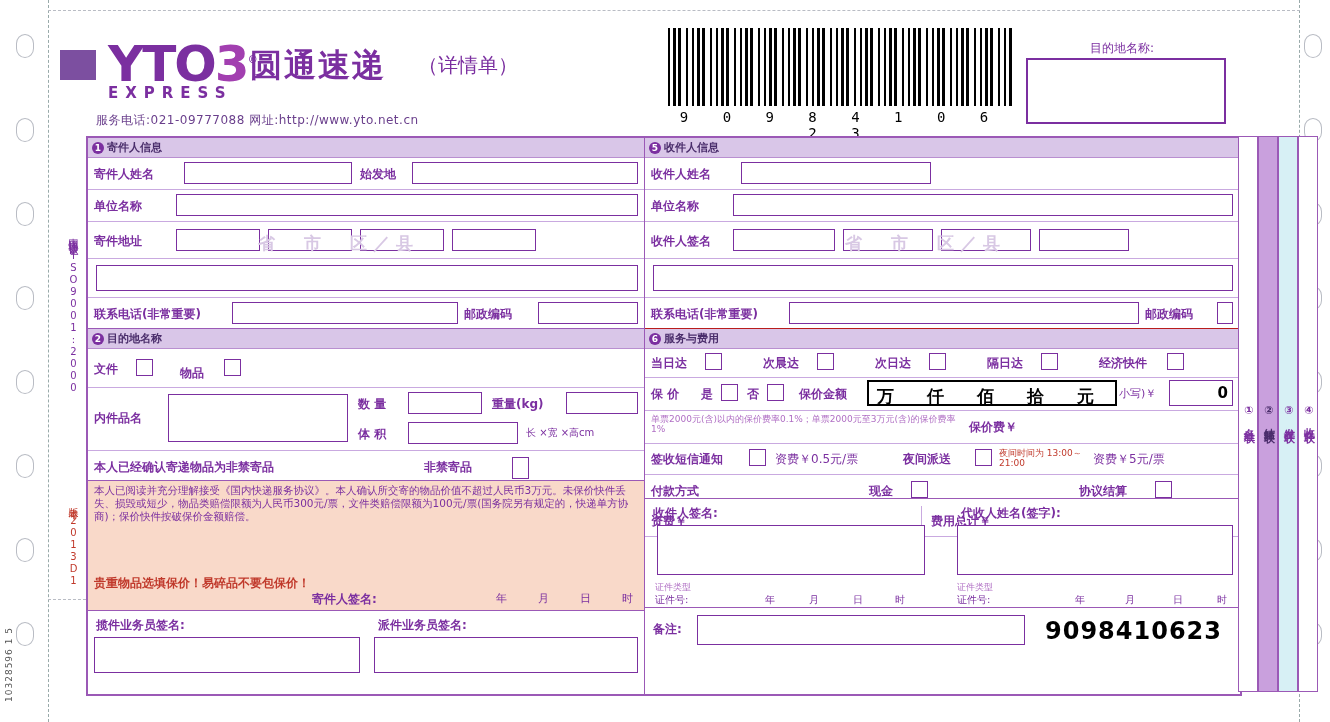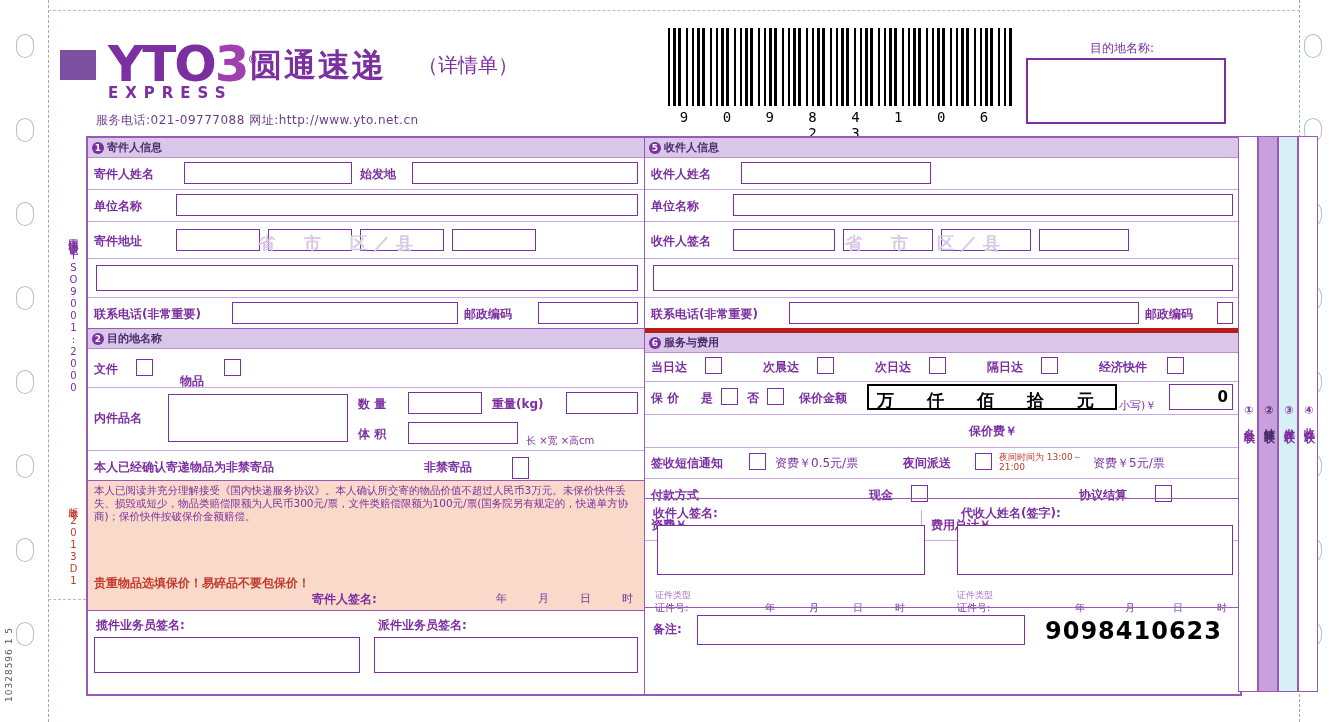--- a/index.html
+++ b/index.html
@@ -47,39 +47,39 @@
   .col-right{position:absolute;left:556px;top:0;width:596px;height:100%;}
 
   .band{background:#d9c6e8;color:#4a2d6b;font-size:11px;font-weight:bold;padding:2px 4px;border-bottom:1px solid #b98fd0;}
   .num{display:inline-block;width:12px;height:12px;line-height:12px;border-radius:50%;background:#7b2fa0;color:#fff;text-align:center;font-size:9px;margin-right:3px;}
 
   .sec{position:absolute;left:0;width:100%;box-sizing:border-box;}
   .row{position:relative;height:31px;border-bottom:1px solid #c9a9e0;}
   .lab{position:absolute;top:8px;left:6px;font-size:12px;color:#7b2fa0;font-weight:bold;white-space:nowrap;}
   .fld{position:absolute;top:4px;height:22px;border:1px solid #7b2fa0;background:#fff;box-sizing:border-box;}
   .chk{display:inline-block;width:17px;height:17px;border:1px solid #7b2fa0;background:#fff;vertical-align:middle;box-sizing:border-box;}
-  .t{position:absolute;font-size:12px;color:#7b2fa0;margin-top:8px;}
+  .t{position:absolute;font-size:12px;color:#7b2fa0;}
   .small{font-size:9px;color:#b06fc4;line-height:10px;}
 
   
   #sender{top:0;height:190px;}
   #sender .body{position:relative;height:173px;}
   
   #goods{top:190px;height:152px;border-top:1px solid #9b59b6;}
   
   #agree{top:342px;height:130px;border-top:1px solid #9b59b6;background:#f9d9c9;}
   
   #courier{top:472px;height:84px;border-top:1px solid #9b59b6;}
 
   .redtext{color:#c0392b;font-weight:bold;}
   .agreetext{font-size:10.5px;color:#7b2fa0;line-height:13px;padding:3px 6px;}
 
   
   #recv{top:0;height:190px;}
-  #fee{top:190px;height:170px;border-top:5px solid #b91c1c;}
+  #fee{top:190px;height:170px;border-top:1px solid #b91c1c;}
   #recvsign{top:360px;height:196px;border-top:1px solid #9b59b6;}
 
   .amountbox{position:absolute;border:2px solid #000;background:#fff;box-sizing:border-box;}
   .amt-cell{position:absolute;top:3px;font-size:17px;font-weight:bold;letter-spacing:2px;}
 
   
   .vtab{position:absolute;top:136px;width:20px;height:556px;writing-mode:vertical-rl;text-orientation:upright;
         font-size:11px;font-weight:bold;color:#7b2fa0;display:flex;align-items:center;justify-content:center;
         border:1px solid #9b59b6;box-sizing:border-box;letter-spacing:2px;}
   .vtab1{left:1238px;background:#fff;}
@@ -178,21 +178,21 @@
           </div>
         </div>
       </div>
 
       <div class="sec" id="goods">
         <div class="band"><span class="num">2</span><span>目的地名称</span></div>
         <div style="position:relative;height:134px">
           <div class="row" style="height:38px">
             <span class="lab" style="top:12px">文件</span>
             <span class="chk" style="position:absolute;left:48px;top:10px"></span>
-            <span class="lab" style="top:24px;left:92px">物品</span>
+            <span class="lab" style="top:16px;left:92px">物品</span>
             <span class="chk" style="position:absolute;left:136px;top:10px"></span>
           </div>
           <div class="row" style="height:62px">
             <span class="lab" style="top:22px">内件品名</span>
             <span class="fld" style="left:80px;top:6px;width:180px;height:48px"></span>
             <span class="lab" style="left:270px;top:8px">数 量</span>
             <span class="fld" style="left:320px;top:4px;width:74px"></span>
             <span class="lab" style="left:404px;top:8px">重量(kg)</span>
             <span class="fld" style="left:478px;top:4px;width:72px"></span>
             <span class="lab" style="left:270px;top:38px">体 积</span>
@@ -289,20 +289,21 @@
               <span class="amt-cell" style="left:58px">仟</span>
               <span class="amt-cell" style="left:108px">佰</span>
               <span class="amt-cell" style="left:158px">拾</span>
               <span class="amt-cell" style="left:208px">元</span>
             </div>
             <span class="t" style="left:474px;top:8px;font-size:11px">小写)￥</span>
             <span class="fld" style="left:524px;top:2px;width:64px;height:26px;text-align:right;padding-right:4px;font-size:15px;font-weight:bold;color:#000;line-height:24px">0</span>
           </div>
 
           <div class="row" style="height:32px">
+            <span class="small" style="position:absolute;left:6px;top:3px;width:310px">单票2000元(含)以内的保价费率0.1%；单票2000元至3万元(含)的保价费率1%</span>
             <span class="lab" style="top:8px;left:324px">保价费￥</span>
             <span class="fld" style="left:392px;top:4px;width:196px;border:none"></span>
           </div>
 
           <div class="row" style="height:30px">
             <span class="lab" style="top:7px;left:6px">签收短信通知</span>
             <span class="chk" style="position:absolute;left:104px;top:5px"></span>
             <span class="lab" style="top:7px;left:130px;font-weight:normal">资费￥0.5元/票</span>
             <span class="lab" style="top:7px;left:258px">夜间派送</span>
             <span class="chk" style="position:absolute;left:330px;top:5px"></span>

